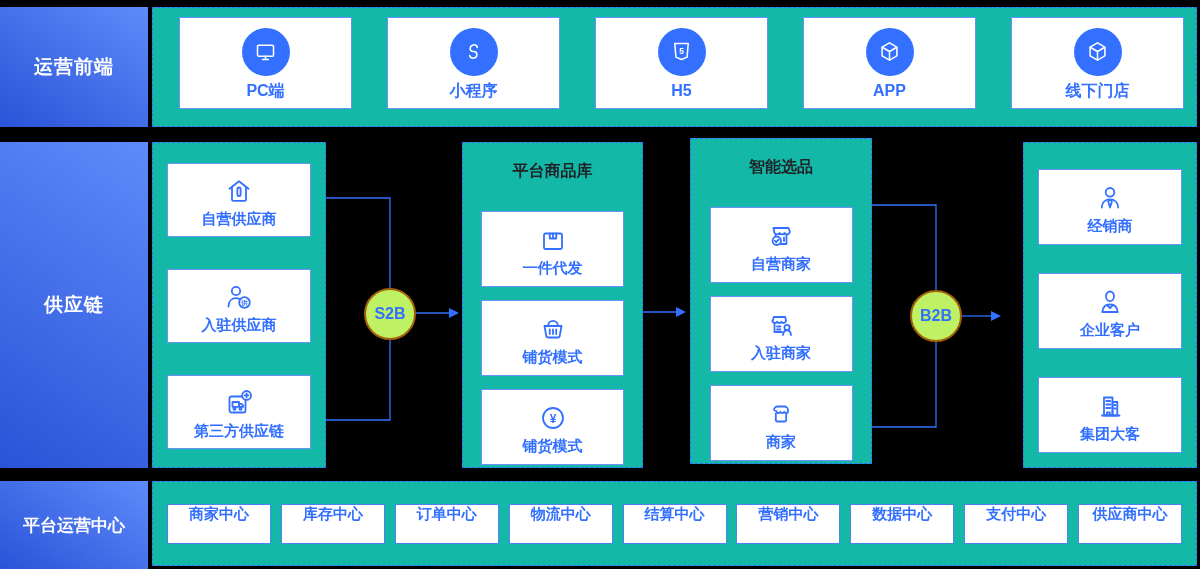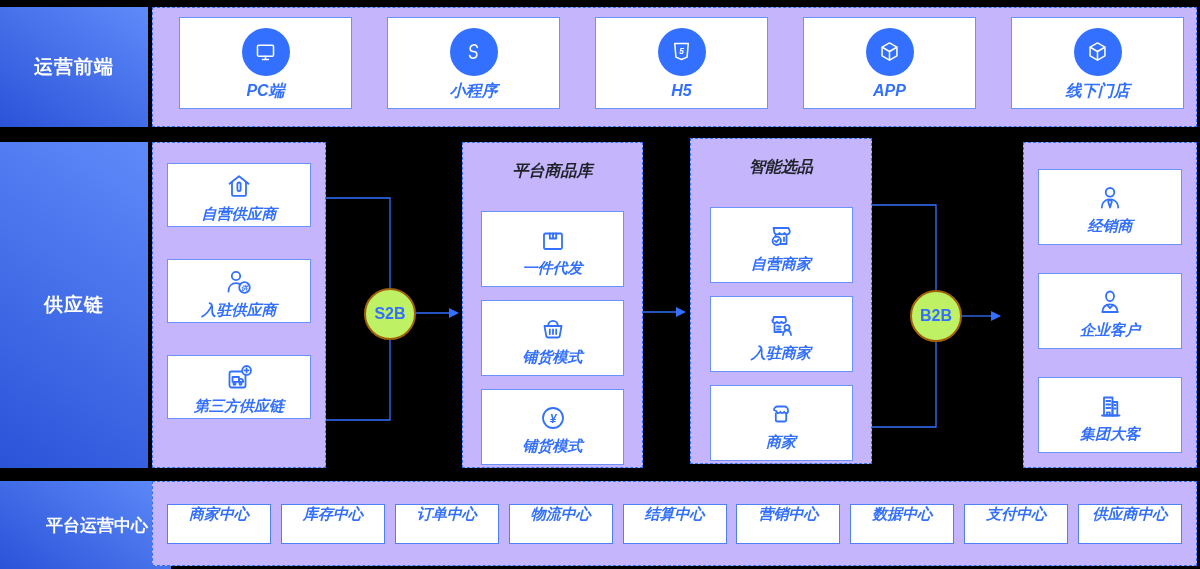--- a/index.html
+++ b/index.html
@@ -10,25 +10,25 @@
   }
   
   .side-label{
     position:absolute;left:0;width:148px;
     background:linear-gradient(215deg,#5e8bfa 0%,#2a53d8 100%);
     color:#fff;display:flex;align-items:center;justify-content:center;
     font-weight:bold;font-size:19px;letter-spacing:1px;z-index:1;
   }
   #label-front{top:7px;height:120px;}
   #label-supply{top:142px;height:326px;}
-  #label-ops{top:481px;height:88px;font-size:17px;letter-spacing:0;padding-left:23px;}
+  #label-ops{top:481px;height:88px;font-size:17px;letter-spacing:0;}
   
   .section{
-    position:absolute;background:#c4b5fd;border:1px dashed #3370ff;
-    box-sizing:border-box;z-index:1;font-style:italic;
+    position:absolute;background:#14b8a6;border:1px dashed #3370ff;
+    box-sizing:border-box;z-index:1;
   }
   #sec-channels{
     left:152px;top:7px;width:1045px;height:120px;
     display:flex;align-items:center;justify-content:space-between;
     padding:0 12px 8px 26px;
   }
   .channel-box{
     width:173px;height:92px;border:1px solid #6b92f8;box-sizing:border-box;
     display:flex;flex-direction:column;align-items:center;justify-content:center;gap:7px;
     background:#fff;
@@ -49,21 +49,21 @@
   .sec-title{
     text-align:center;font-size:16px;font-weight:bold;color:#1f2329;
     height:24px;line-height:24px;margin-bottom:10px;
   }
   .col-items{display:flex;flex-direction:column;align-items:center;gap:13px;margin-top:28px;}
   .node-box{
     width:144px;height:76px;border:1px solid #6b92f8;box-sizing:border-box;
     display:flex;flex-direction:column;align-items:center;justify-content:center;gap:3px;
     background:#fff;color:#3370ff;
   }
-  #sec-suppliers .node-box{height:64px;}
+  #sec-suppliers .node-box{height:74px;}
   #sec-products .node-box,#sec-selection .node-box{width:143px;}
   .node-icon{width:34px;height:34px;display:flex;align-items:center;justify-content:center;color:#3370ff;}
   .node-icon svg{width:32px;height:32px;}
   .node-label{font-size:15px;font-weight:600;color:#3370ff;line-height:1;}
   
   #sec-centers{
     left:152px;top:481px;width:1045px;height:85px;
     display:flex;align-items:center;justify-content:space-between;padding:0 14px;
   }
   .center-box{

